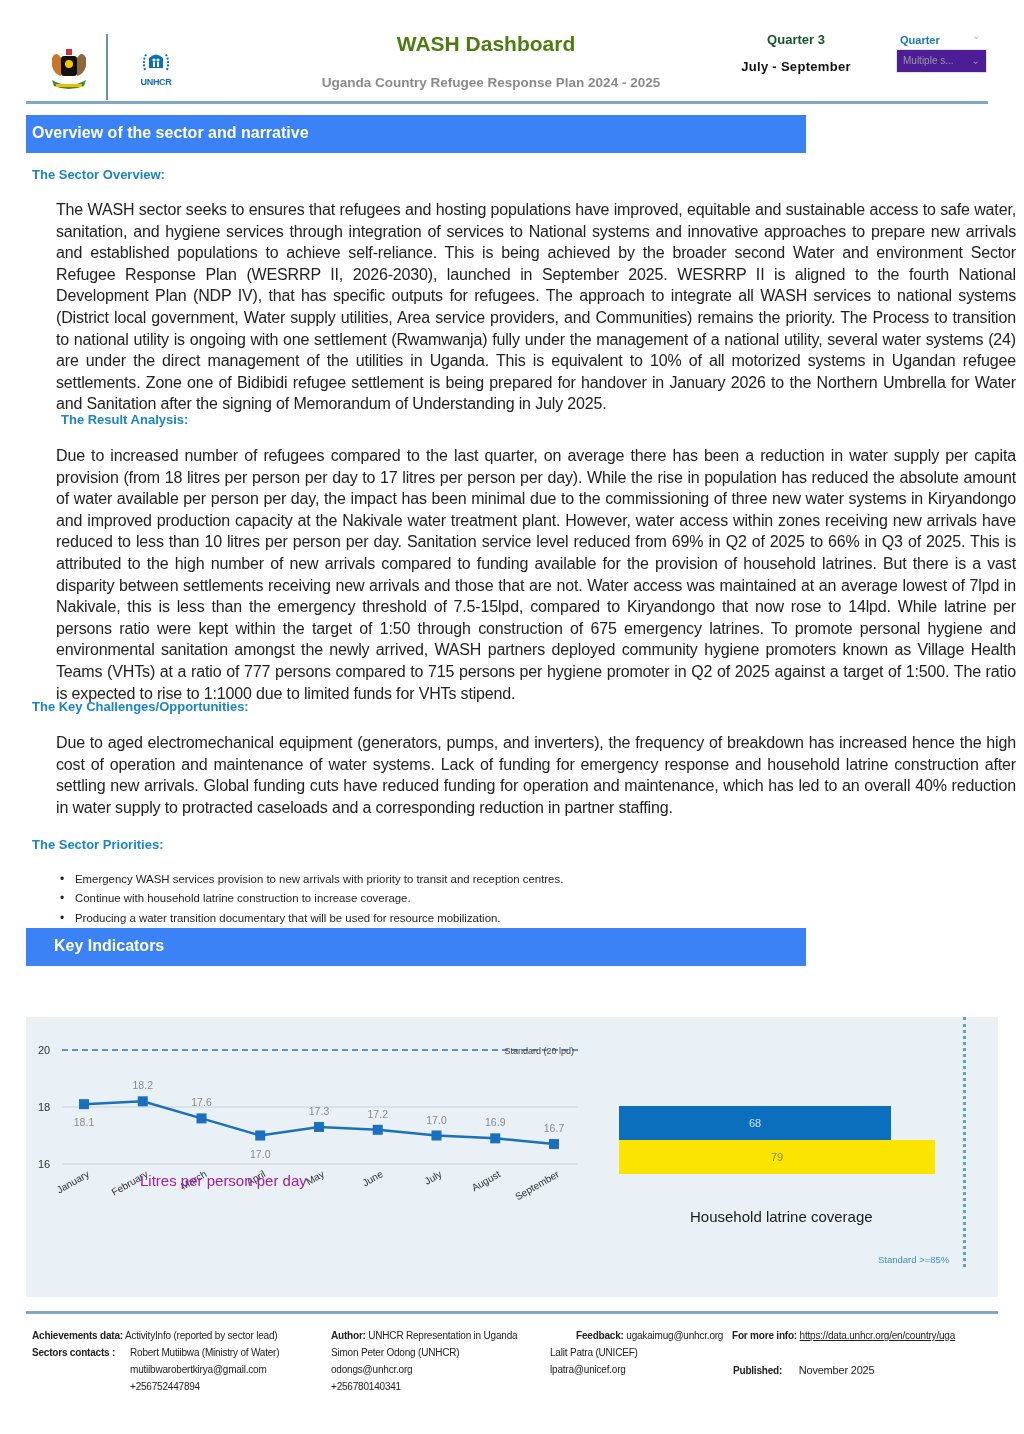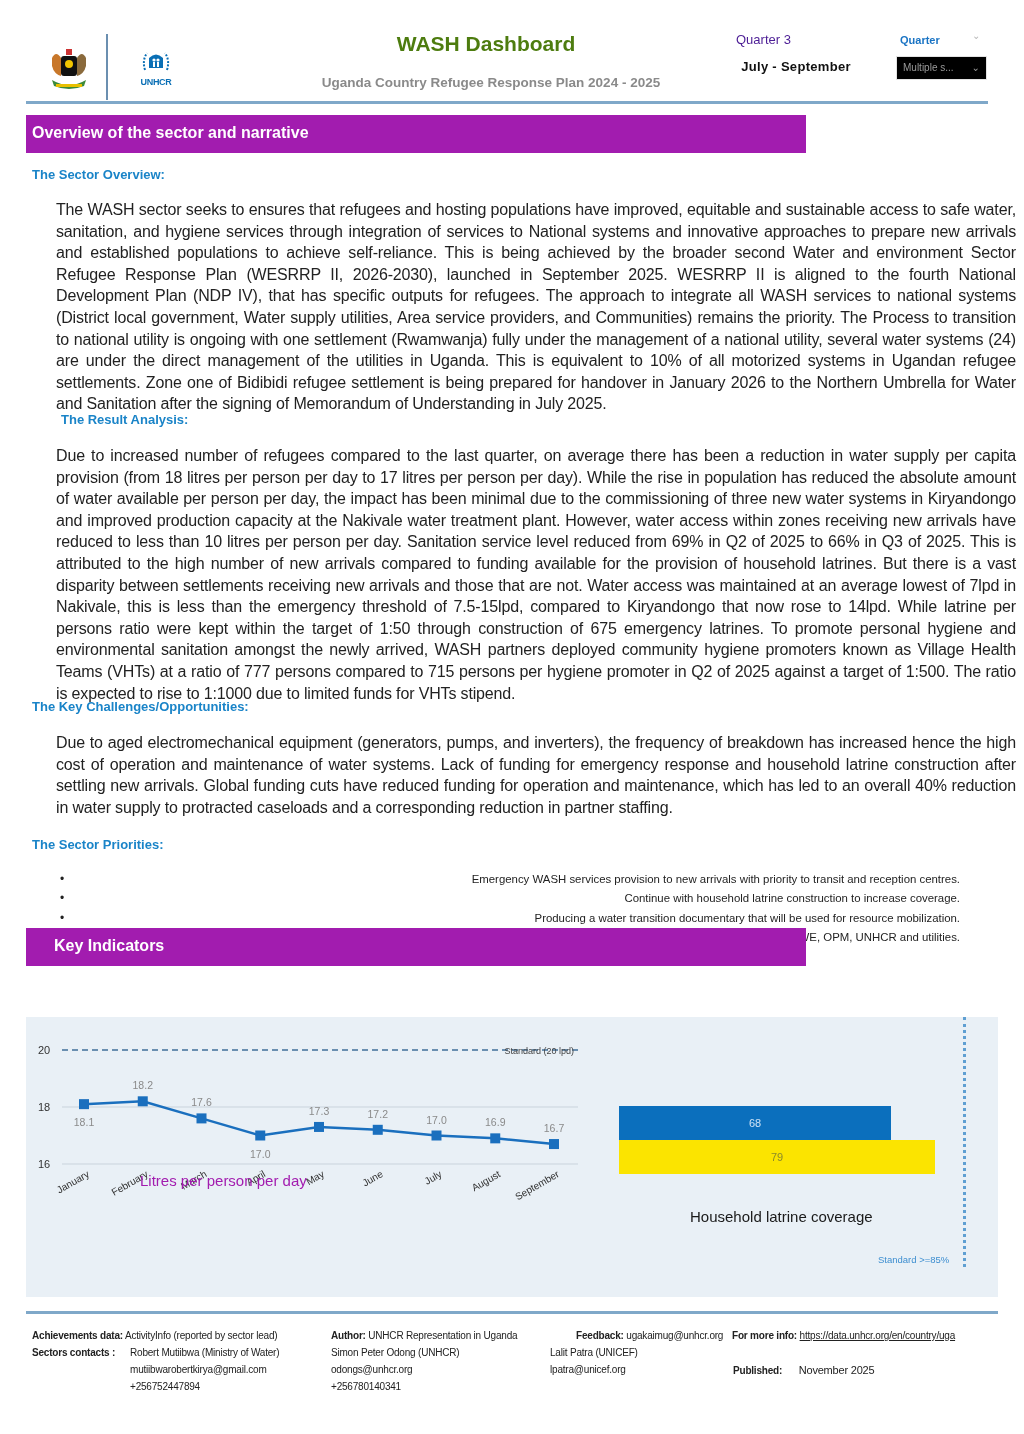--- a/index.html
+++ b/index.html
@@ -8,34 +8,34 @@
 
   
   .header { position: absolute; left: 26px; top: 28px; width: 962px; height: 74px; }
   .header-rule { position: absolute; left: 26px; top: 101px; width: 962px; height: 3px; background: #7fa8c9; }
   .logo-uganda { position: absolute; left: 22px; top: 18px; width: 42px; height: 46px; }
   .logo-divider { position: absolute; left: 80px; top: 6px; width: 2px; height: 66px; background: #6b8fb0; }
   .logo-unhcr { position: absolute; left: 106px; top: 22px; width: 48px; height: 40px; text-align: center; }
   .logo-unhcr .unhcr-text { font-size: 9px; font-weight: bold; color: #0a6fb5; letter-spacing: -0.3px; display: block; margin-top: 1px; text-align: center; }
   .title { position: absolute; left: 280px; top: 4px; width: 360px; text-align: center; font-size: 21px; font-weight: bold; color: #4d7c0f; }
   .subtitle { position: absolute; left: 250px; top: 47px; width: 430px; text-align: center; font-size: 13.5px; font-weight: bold; color: #8a8a8a; }
-  .quarter-label { position: absolute; left: 710px; top: 4px; width: 120px; font-size: 13px; font-weight: normal; color: #4c1d95; }
+  .quarter-label { position: absolute; left: 710px; top: 4px; width: 120px; text-align: center; font-size: 13px; font-weight: bold; color: #14532d; }
   .period-label { position: absolute; left: 700px; top: 31px; width: 140px; text-align: center; font-size: 13px; font-weight: bold; color: #111; letter-spacing: 0.3px; }
   .filter-label { position: absolute; left: 874px; top: 6px; font-size: 11px; font-weight: bold; color: #1a74c4; }
   .filter-clear { position: absolute; left: 946px; top: 2px; font-size: 10px; color: #b8b8b8; }
-  .filter-select { position: absolute; left: 870px; top: 28px; width: 91px; height: 24px; border: 1px solid #e3e3e3; background: #000000; font-size: 10px; color: #9a9a9a; padding: 5px 0 0 6px; }
+  .filter-select { position: absolute; left: 870px; top: 21px; width: 91px; height: 24px; border: 1px solid #e3e3e3; background: #4c1d95; font-size: 10px; color: #9a9a9a; padding: 5px 0 0 6px; }
   .filter-select .chev { position: absolute; right: 6px; top: 5px; color: #999; font-size: 10px; }
 
   
-  .section-bar { position: absolute; left: 26px; width: 780px; height: 38px; background: #a21caf; color: #fff; font-size: 16px; font-weight: bold; padding: 9px 0 0 6px; }
+  .section-bar { position: absolute; left: 26px; width: 780px; height: 38px; background: #3b82f6; color: #fff; font-size: 16px; font-weight: bold; padding: 9px 0 0 6px; }
 
   .sub-head { position: absolute; left: 32px; font-size: 13px; font-weight: bold; color: #1a84c8; }
   .para { position: absolute; left: 32px; width: 960px; font-size: 16px; line-height: 21.6px; text-align: justify; color: #222; letter-spacing: -0.15px; margin-left: 24px; }
   .bullets { position: absolute; left: 60px; top: 870px; width: 900px; font-size: 11.4px; line-height: 19.3px; color: #222; list-style: none; }
-  .bullets li { position: relative; padding-left: 15px; text-align: right; }
+  .bullets li { position: relative; padding-left: 15px; }
   .bullets li::before { content: "•"; position: absolute; left: 0; top: 0; font-size: 12px; }
 
   
   .panel { position: absolute; left: 26px; top: 1017px; width: 972px; height: 280px; background: #e9f0f6; }
   .panel-divider { position: absolute; left: 963px; top: 1017px; width: 3px; height: 250px; border-left: 3px dotted #5f9fd2; }
   .line-caption { position: absolute; left: 140px; top: 1172px; font-size: 15px; color: #a21caf; }
   .bar-caption { position: absolute; left: 651px; top: 1208px; font-size: 15px; color: #1a1a1a; margin-left: 39px; }
   .bar-standard { position: absolute; left: 878px; top: 1254px; font-size: 9.5px; color: #3d8ed0; }
 
   

